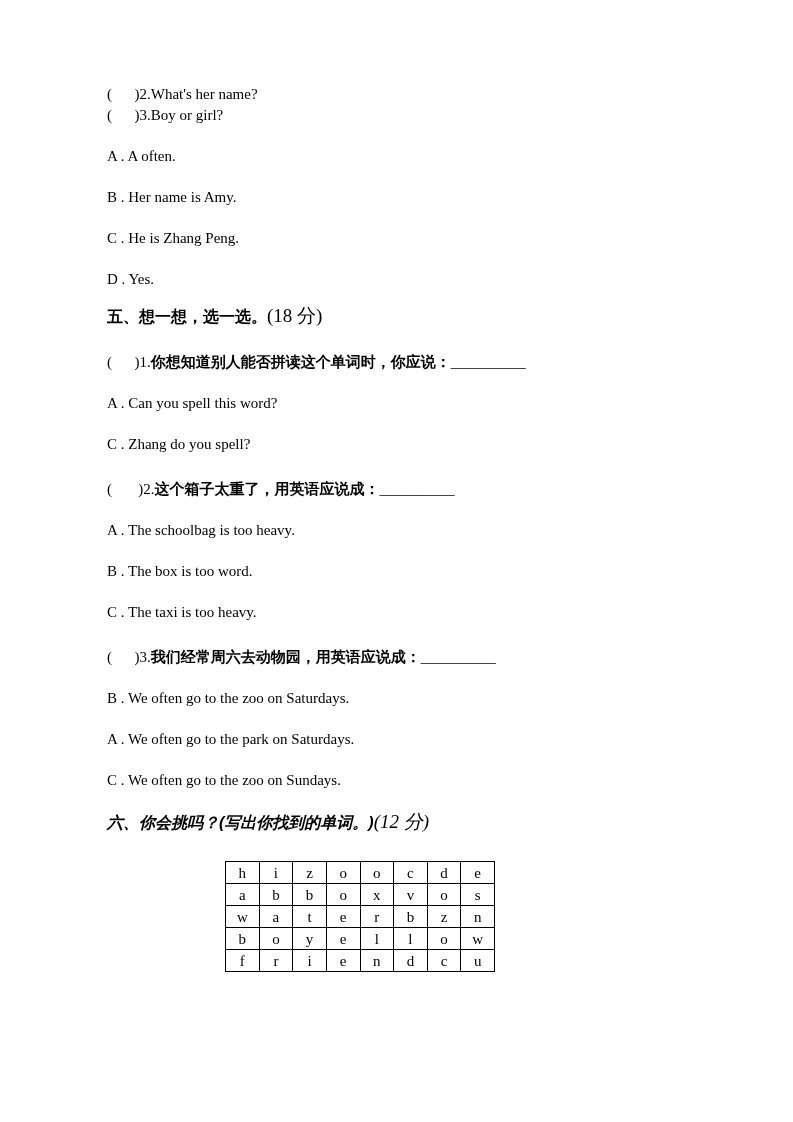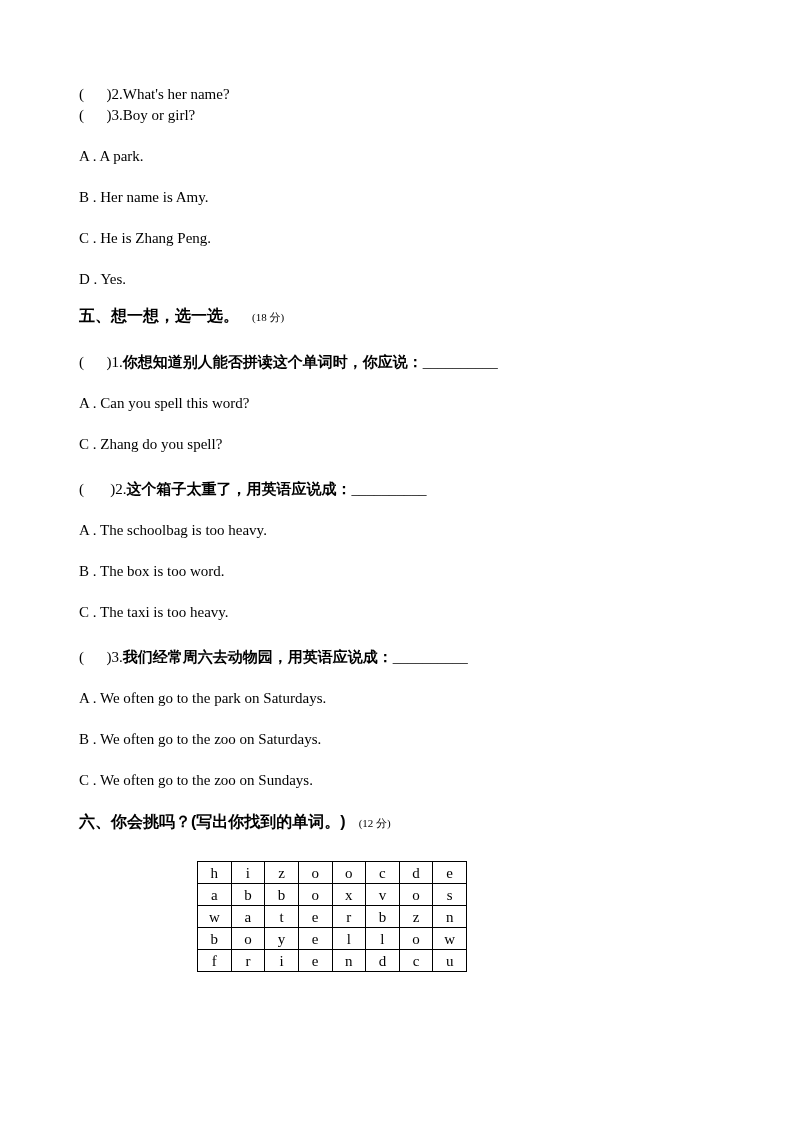--- a/index.html
+++ b/index.html
@@ -7,50 +7,50 @@
   body {
     width: 793px;
     height: 1122px;
     background: #ffffff;
     color: #000000;
     font-family: "Liberation Serif", "DejaVu Serif", serif;
     font-size: 15px;
     overflow: hidden;
   }
   .doc {
-    padding: 84px 100px 0 79px;
+    padding: 84px 100px 0 107px;
   }
   .line {
     white-space: pre-wrap;
     line-height: 21px;
   }
   .opt {
     margin-top: 20px;
   }
   .q-stem {
     margin-top: 23px;
   }
   .heading {
     margin-top: 15px;
     line-height: 22px;
     font-size: 16px;
   }
   .heading-6 {
     margin-top: 20px;
+    font-style: italic;
   }
   .cn {
     font-family: "Liberation Sans", "DejaVu Sans", sans-serif;
     font-weight: bold;
     margin-top: 32px;
   }
   .score {
     font-family: "Liberation Serif", "DejaVu Serif", serif;
     font-weight: normal;
-    font-size: 11px;
-    margin-left: 13px;
+    font-size: 19px;
   }
   table.letter-grid {
     margin-top: 27px;
     margin-left: 118px;
     border-collapse: collapse;
     width: 270px;
   }
   table.letter-grid td {
     border: 1px solid #000000;
     width: 12.5%;
@@ -63,39 +63,39 @@
   }
 </style>
 </head>
 <body>
 
 <div class="doc">
 
   <div class="line">(      )2.What's her name?</div>
   <div class="line">(      )3.Boy or girl?</div>
 
-  <div class="line opt">A . A park.</div>
+  <div class="line opt">A . A often.</div>
   <div class="line opt">B . Her name is Amy.</div>
   <div class="line opt">C . He is Zhang Peng.</div>
   <div class="line opt">D . Yes.</div>
 
   <div class="line heading"><span class="cn">五、想一想，选一选。</span><span class="score">(18 分)</span></div>
 
   <div class="line q-stem"><span>(      )</span><span>1.</span><span class="cn">你想知道别人能否拼读这个单词时，你应说：</span><span>__________</span></div>
   <div class="line opt">A . Can you spell this word?</div>
   <div class="line opt">C . Zhang do you spell?</div>
 
   <div class="line q-stem"><span>(       )</span><span>2.</span><span class="cn">这个箱子太重了，用英语应说成：</span><span>__________</span></div>
   <div class="line opt">A . The schoolbag is too heavy.</div>
   <div class="line opt">B . The box is too word.</div>
   <div class="line opt">C . The taxi is too heavy.</div>
 
   <div class="line q-stem"><span>(      )</span><span>3.</span><span class="cn">我们经常周六去动物园，用英语应说成：</span><span>__________</span></div>
+  <div class="line opt">B . We often go to the zoo on Saturdays.</div>
   <div class="line opt">A . We often go to the park on Saturdays.</div>
-  <div class="line opt">B . We often go to the zoo on Saturdays.</div>
   <div class="line opt">C . We often go to the zoo on Sundays.</div>
 
   <div class="line heading heading-6"><span class="cn">六、你会挑吗？</span><span class="cn">(写出你找到的单词。)</span><span class="score">(12 分)</span></div>
 
   <table class="letter-grid">
     <tbody>
         <tr>
           <td>h</td>
           <td>i</td>
           <td>z</td>

